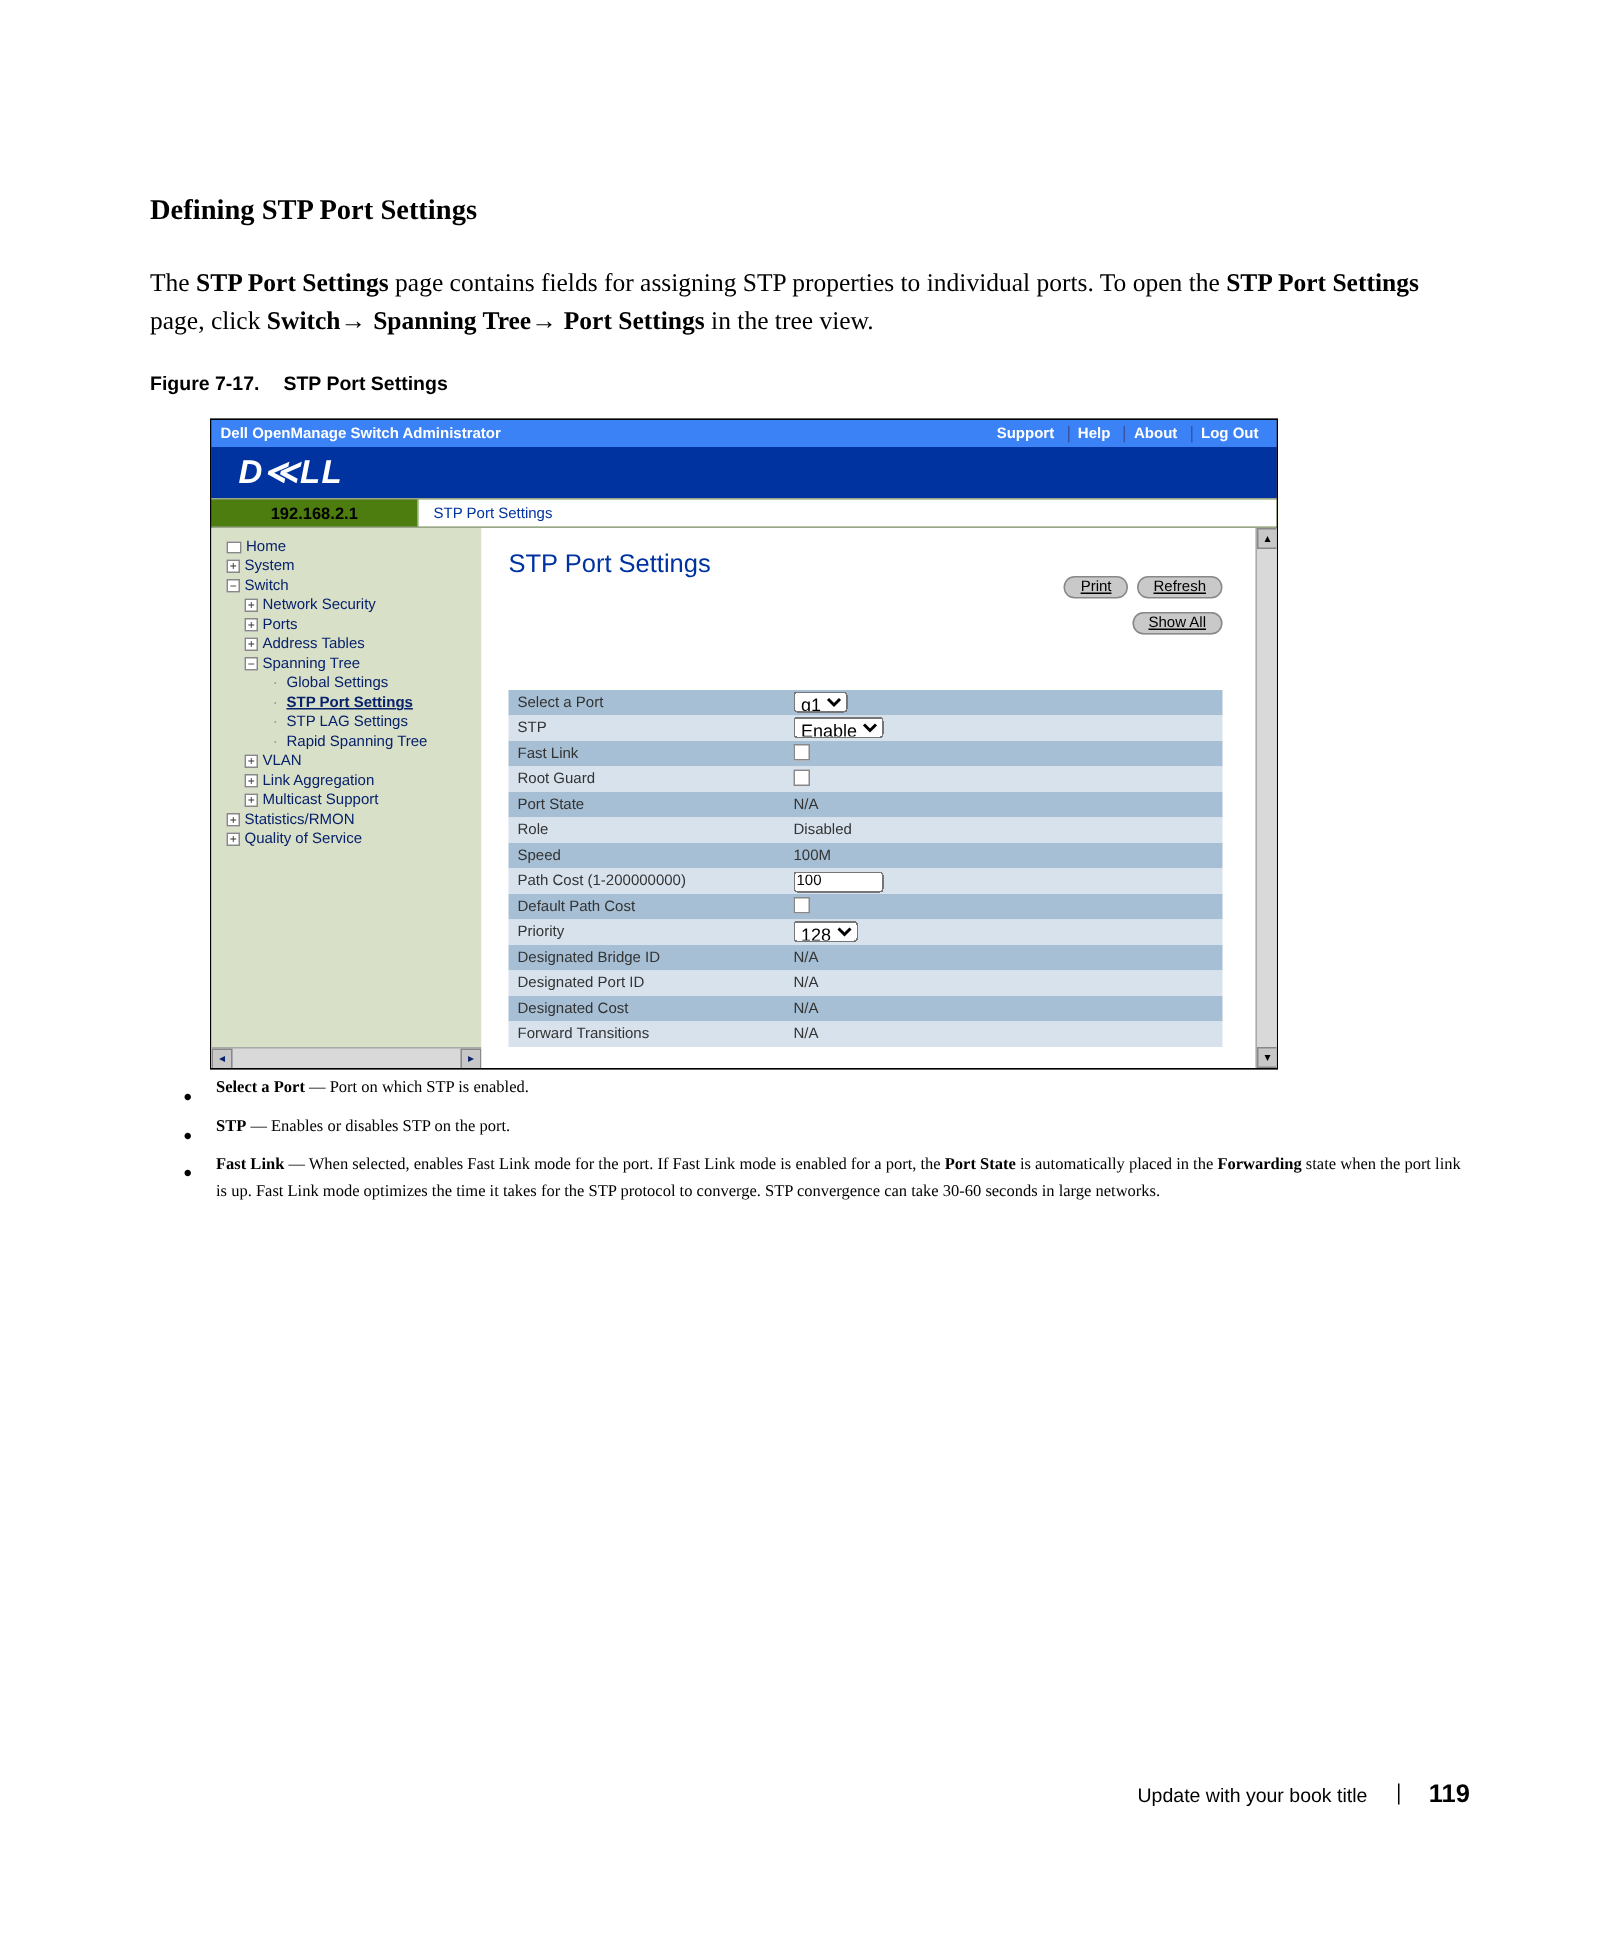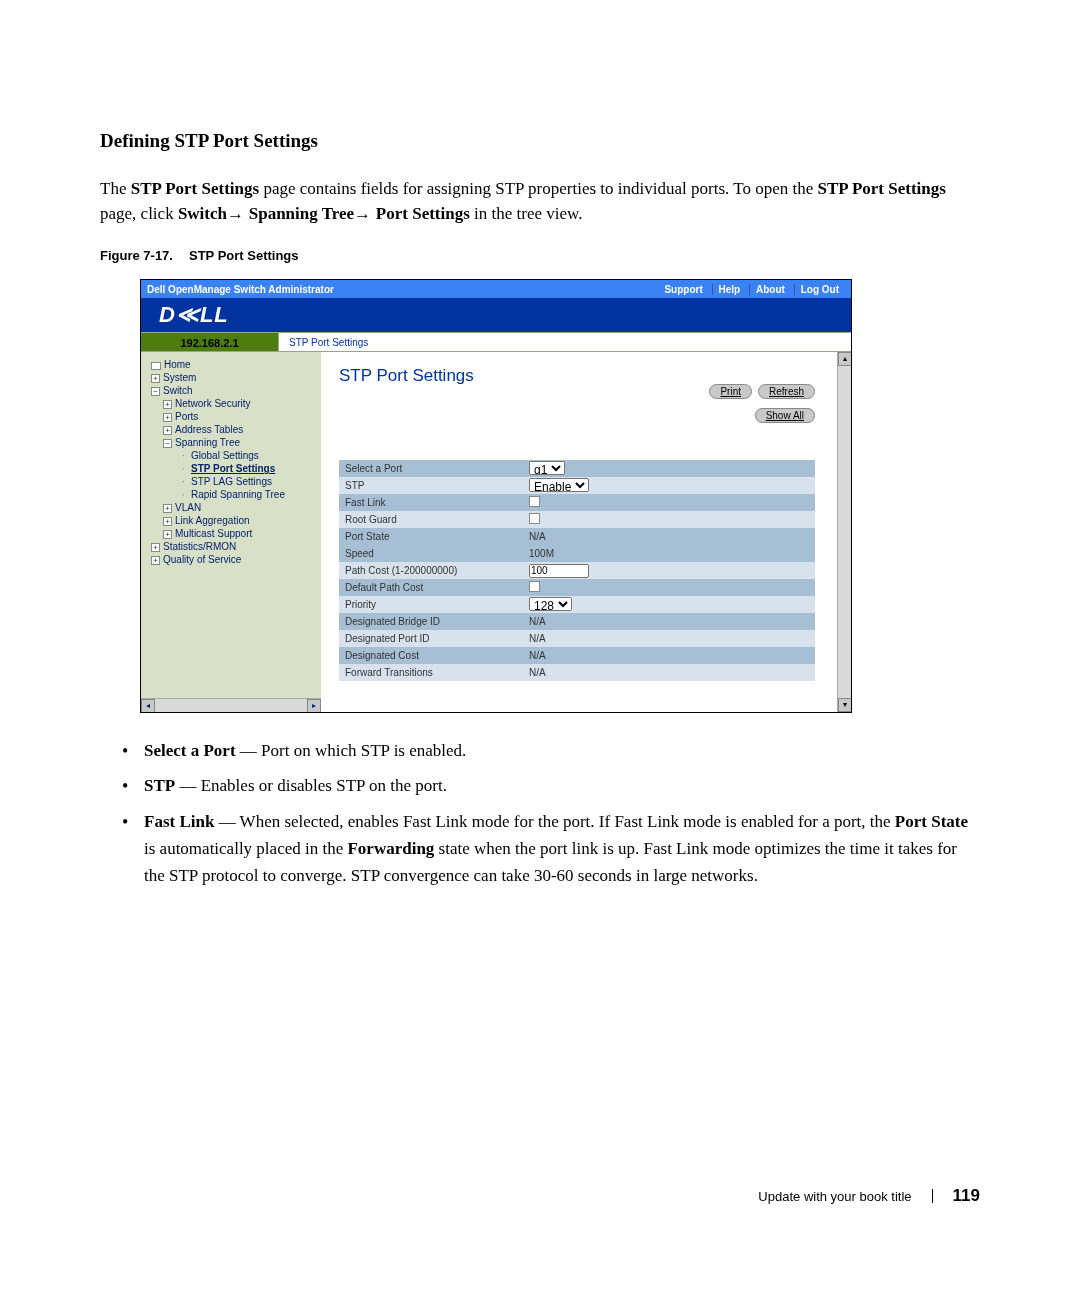--- a/index.html
+++ b/index.html
@@ -241,22 +241,22 @@
   }
   .mini-check {
     width: 11px; height: 11px;
     background: #fff;
     border: 1px solid #888;
     display: inline-block;
   }
 
   
   .bullets {
-    margin: 24px 0 0 18px;
-    font-size: 17px;
+    margin: 4px 0 0 18px;
+    font-size: 11px;
     line-height: 1.6;
   }
   .bullets li {
     list-style: none;
     position: relative;
     padding-left: 26px;
     margin-bottom: 8px;
   }
   .bullets li::before {
     content: "•";
@@ -362,20 +362,24 @@
               <div class="cell-val"><span class="mini-check"></span></div>
             </div>
             <div class="row even">
               <div class="cell-label">Root Guard</div>
               <div class="cell-val"><span class="mini-check"></span></div>
             </div>
             <div class="row odd">
               <div class="cell-label">Port State</div>
               <div class="cell-val">N/A</div>
             </div>
+            <div class="row even">
+              <div class="cell-label">Role</div>
+              <div class="cell-val">Disabled</div>
+            </div>
             <div class="row odd">
               <div class="cell-label">Speed</div>
               <div class="cell-val">100M</div>
             </div>
             <div class="row even">
               <div class="cell-label">Path Cost (1-200000000)</div>
               <div class="cell-val"><input class="mini-input" value="100" style=""></div>
             </div>
             <div class="row odd">
               <div class="cell-label">Default Path Cost</div>

